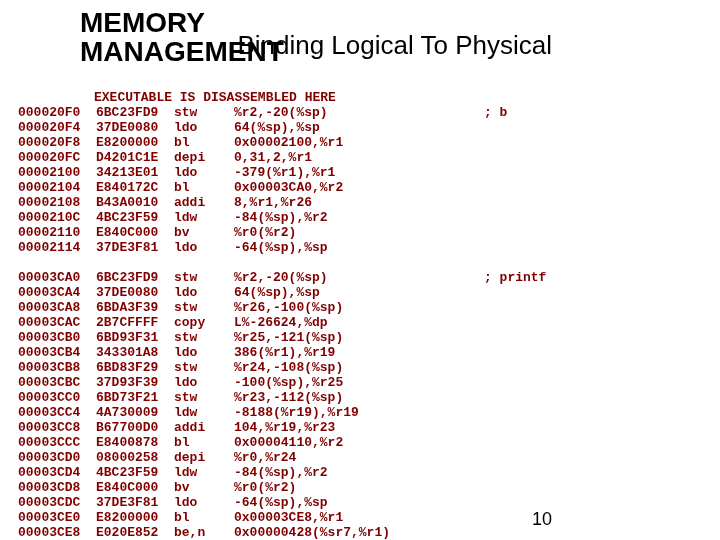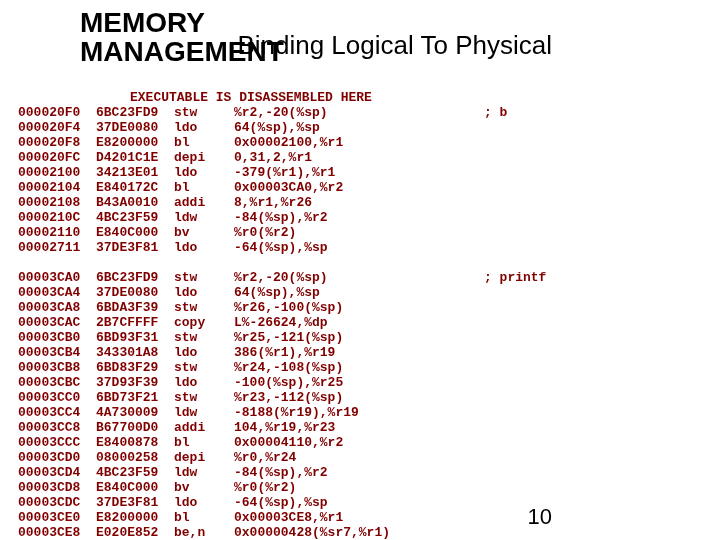--- a/index.html
+++ b/index.html
@@ -6,23 +6,23 @@
   .page{width:570px;height:540px;position:relative;box-sizing:border-box;padding:12px 18px 0 18px}
   .hdr-left{position:absolute;left:80px;top:8px;font-weight:700;font-size:28px;line-height:1.05}
   .hdr-right{position:absolute;right:18px;top:30px;font-weight:400;font-size:26px}
   .listing{position:absolute;left:18px;top:90px;font-family:"Courier New",Courier,monospace;font-weight:700;font-size:13px;line-height:15px;color:#800000}
   .row{white-space:pre}
   .col-addr{display:inline-block;width:78px}
   .col-hex {display:inline-block;width:78px}
   .col-mn  {display:inline-block;width:60px}
   .col-ops {display:inline-block;width:250px}
   .col-cmt {display:inline-block}
-  .bannerline{margin-left:112px}
+  .bannerline{margin-left:76px}
   .gap{height:15px}
-  .pagenum{position:absolute;right:18px;bottom:10px;font-size:22px;font-family:Arial,Helvetica,sans-serif}
+  .pagenum{position:absolute;right:18px;bottom:10px;font-size:18px;font-family:Arial,Helvetica,sans-serif}
 </style>
 </head>
 <body>
 <div class="page">
 
 <div class="hdr-left">
   <span>MEMORY</span><br>
   <span>MANAGEMENT</span>
 </div>
 <div class="hdr-right">Binding Logical To Physical</div>
@@ -31,21 +31,21 @@
       <div class="row bannerline">EXECUTABLE IS DISASSEMBLED HERE</div>
       <div class="row"><span class="col-addr">000020F0</span><span class="col-hex">6BC23FD9</span><span class="col-mn">stw</span><span class="col-ops">%r2,-20(%sp)</span><span class="col-cmt">; b</span></div>
       <div class="row"><span class="col-addr">000020F4</span><span class="col-hex">37DE0080</span><span class="col-mn">ldo</span><span class="col-ops">64(%sp),%sp</span><span class="col-cmt"></span></div>
       <div class="row"><span class="col-addr">000020F8</span><span class="col-hex">E8200000</span><span class="col-mn">bl</span><span class="col-ops">0x00002100,%r1</span><span class="col-cmt"></span></div>
       <div class="row"><span class="col-addr">000020FC</span><span class="col-hex">D4201C1E</span><span class="col-mn">depi</span><span class="col-ops">0,31,2,%r1</span><span class="col-cmt"></span></div>
       <div class="row"><span class="col-addr">00002100</span><span class="col-hex">34213E01</span><span class="col-mn">ldo</span><span class="col-ops">-379(%r1),%r1</span><span class="col-cmt"></span></div>
       <div class="row"><span class="col-addr">00002104</span><span class="col-hex">E840172C</span><span class="col-mn">bl</span><span class="col-ops">0x00003CA0,%r2</span><span class="col-cmt"></span></div>
       <div class="row"><span class="col-addr">00002108</span><span class="col-hex">B43A0010</span><span class="col-mn">addi</span><span class="col-ops">8,%r1,%r26</span><span class="col-cmt"></span></div>
       <div class="row"><span class="col-addr">0000210C</span><span class="col-hex">4BC23F59</span><span class="col-mn">ldw</span><span class="col-ops">-84(%sp),%r2</span><span class="col-cmt"></span></div>
       <div class="row"><span class="col-addr">00002110</span><span class="col-hex">E840C000</span><span class="col-mn">bv</span><span class="col-ops">%r0(%r2)</span><span class="col-cmt"></span></div>
-      <div class="row"><span class="col-addr">00002711</span><span class="col-hex">37DE3F81</span><span class="col-mn">ldo</span><span class="col-ops">-64(%sp),%sp</span><span class="col-cmt"></span></div>
+      <div class="row"><span class="col-addr">00002114</span><span class="col-hex">37DE3F81</span><span class="col-mn">ldo</span><span class="col-ops">-64(%sp),%sp</span><span class="col-cmt"></span></div>
       <div class="gap"></div>
       <div class="row"><span class="col-addr">00003CA0</span><span class="col-hex">6BC23FD9</span><span class="col-mn">stw</span><span class="col-ops">%r2,-20(%sp)</span><span class="col-cmt">; printf</span></div>
       <div class="row"><span class="col-addr">00003CA4</span><span class="col-hex">37DE0080</span><span class="col-mn">ldo</span><span class="col-ops">64(%sp),%sp</span><span class="col-cmt"></span></div>
       <div class="row"><span class="col-addr">00003CA8</span><span class="col-hex">6BDA3F39</span><span class="col-mn">stw</span><span class="col-ops">%r26,-100(%sp)</span><span class="col-cmt"></span></div>
       <div class="row"><span class="col-addr">00003CAC</span><span class="col-hex">2B7CFFFF</span><span class="col-mn">copy</span><span class="col-ops">L%-26624,%dp</span><span class="col-cmt"></span></div>
       <div class="row"><span class="col-addr">00003CB0</span><span class="col-hex">6BD93F31</span><span class="col-mn">stw</span><span class="col-ops">%r25,-121(%sp)</span><span class="col-cmt"></span></div>
       <div class="row"><span class="col-addr">00003CB4</span><span class="col-hex">343301A8</span><span class="col-mn">ldo</span><span class="col-ops">386(%r1),%r19</span><span class="col-cmt"></span></div>
       <div class="row"><span class="col-addr">00003CB8</span><span class="col-hex">6BD83F29</span><span class="col-mn">stw</span><span class="col-ops">%r24,-108(%sp)</span><span class="col-cmt"></span></div>
       <div class="row"><span class="col-addr">00003CBC</span><span class="col-hex">37D93F39</span><span class="col-mn">ldo</span><span class="col-ops">-100(%sp),%r25</span><span class="col-cmt"></span></div>
       <div class="row"><span class="col-addr">00003CC0</span><span class="col-hex">6BD73F21</span><span class="col-mn">stw</span><span class="col-ops">%r23,-112(%sp)</span><span class="col-cmt"></span></div>

